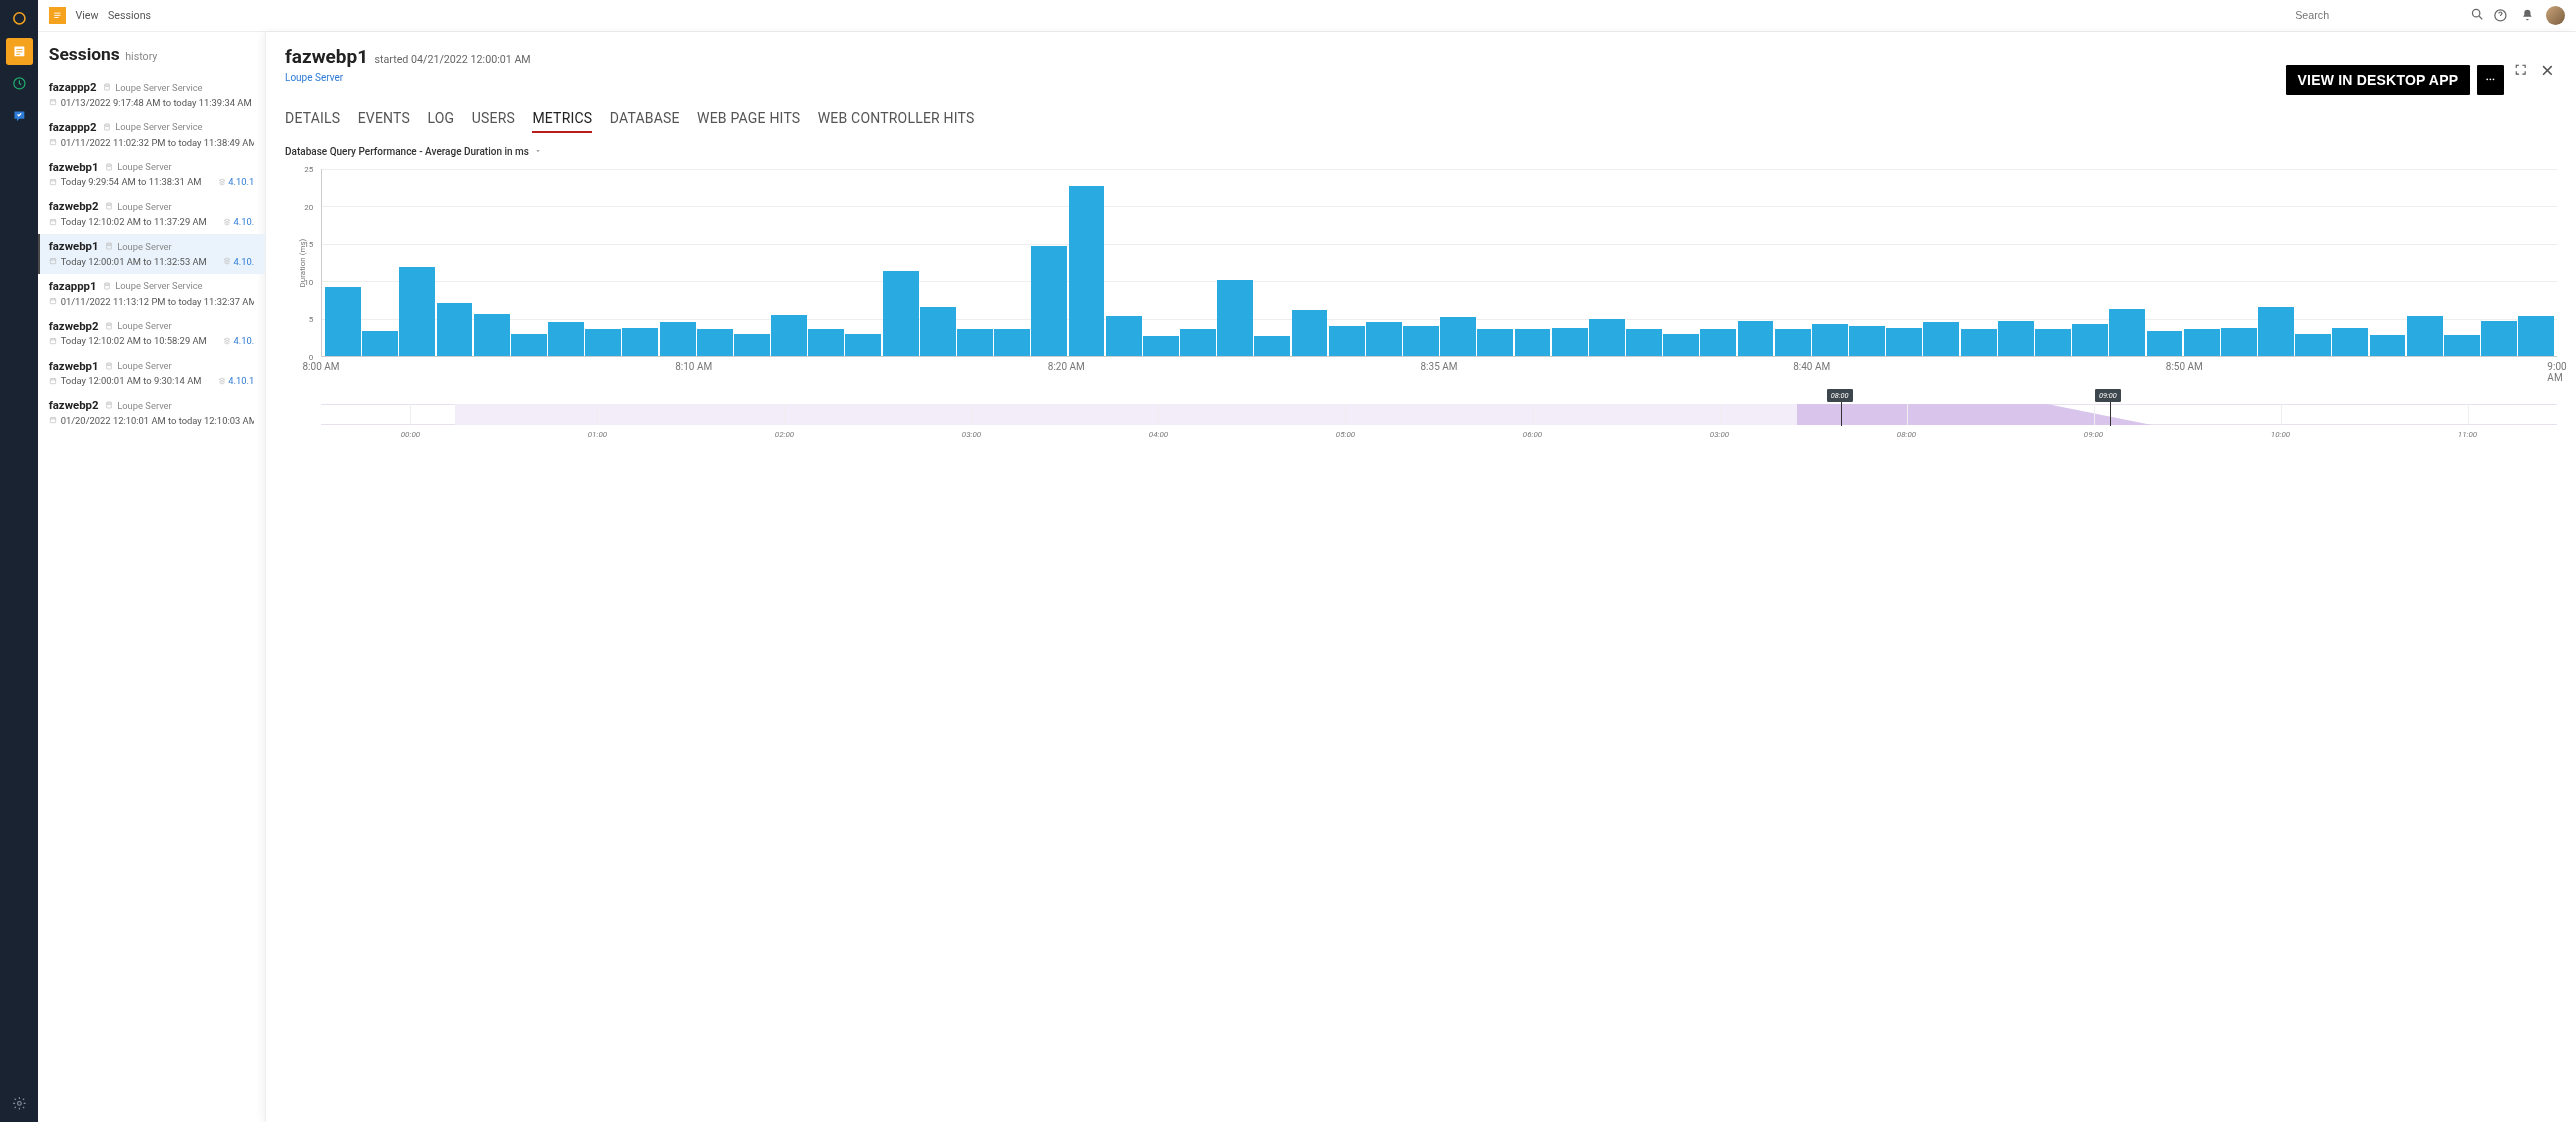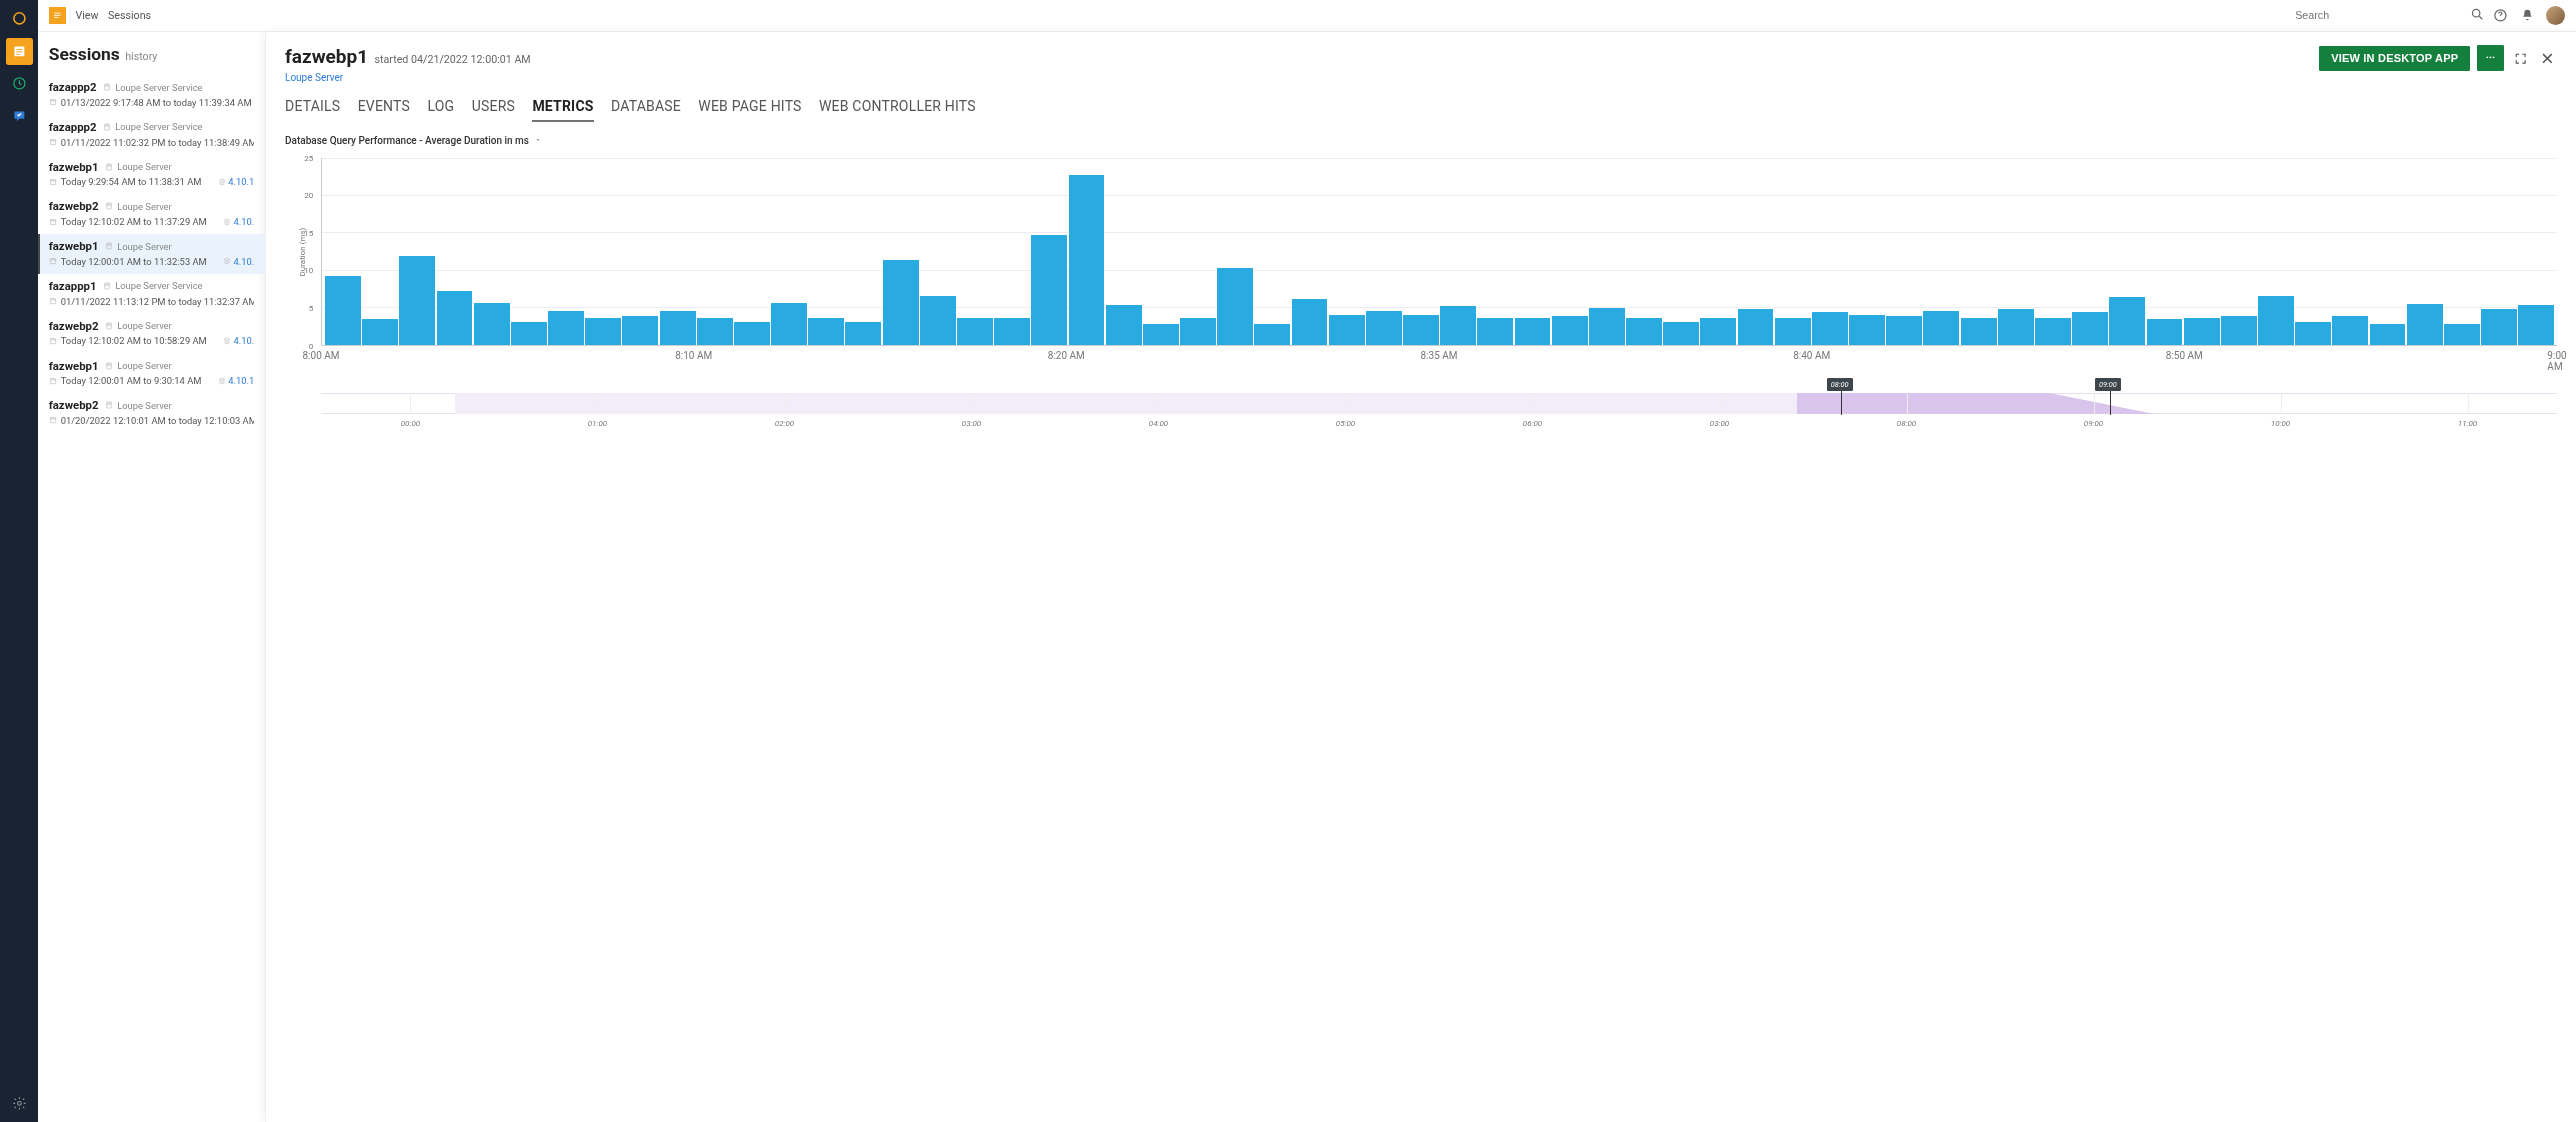--- a/index.html
+++ b/index.html
@@ -118,30 +118,30 @@
     background:#fff;
   }
   .detail-header {
     display:flex; align-items:flex-start; justify-content:space-between; gap:10.7px;
   }
   .dh-left h2 { font-size: 19px; font-weight:700; color:#222; display:inline; }
   .dh-left .started { color:#666; font-size:10.7px; margin-left:4px; }
   .dh-left .link { color:#2e7cd6; font-size:10px; margin-top:4px; display:inline-block; cursor:pointer; }
   .dh-right { display:flex; align-items:center; gap:6.7px; }
   .btn-dark {
-    background:#15803d; color:#fff; border:none; padding:6.7px 12px; font-size:11px; font-weight:600; letter-spacing:0.2px; cursor:pointer; border-radius:1.3px;
+    background:#000000; color:#fff; border:none; padding:6.7px 12px; font-size:14px; font-weight:600; letter-spacing:0.2px; cursor:pointer; border-radius:1.3px;margin-top:20px;
   }
   .btn-dark.small { padding:6.7px 8px; }
   .icon-btn { width:20px; height:20px; display:flex; align-items:center; justify-content:center; cursor:pointer; color:#555;}
 
   .tabs {
     display:flex; gap:17.4px; margin-top:14.8px; border-bottom:0.7px solid transparent;
   }
   .tab { color:#555; font-size:14px; padding-bottom:5.4px; cursor:pointer; letter-spacing:0.2px;}
-  .tab.active { color:#222; border-bottom:2px solid #737373; font-weight:700;}
+  .tab.active { color:#222; border-bottom:2px solid #b91c1c; font-weight:400;}
 
   .metric-title-row {
     margin-top:12px; display:flex; align-items:center; gap:5.4px; color:#333; font-size:10px; font-weight:500;
   }
   .caret-down { color:#888; }
 
   
   .chart-wrap { margin-top:12px; display:flex; gap:5.4px; }
   .y-axis {
     width:31px; display:flex; flex-direction:column; align-items:flex-end; position:relative;

